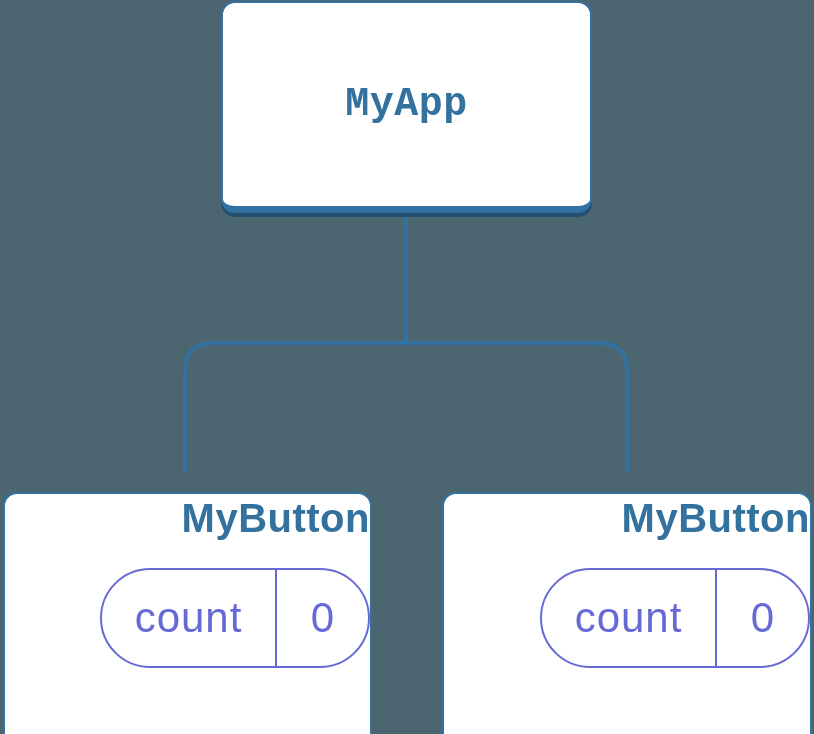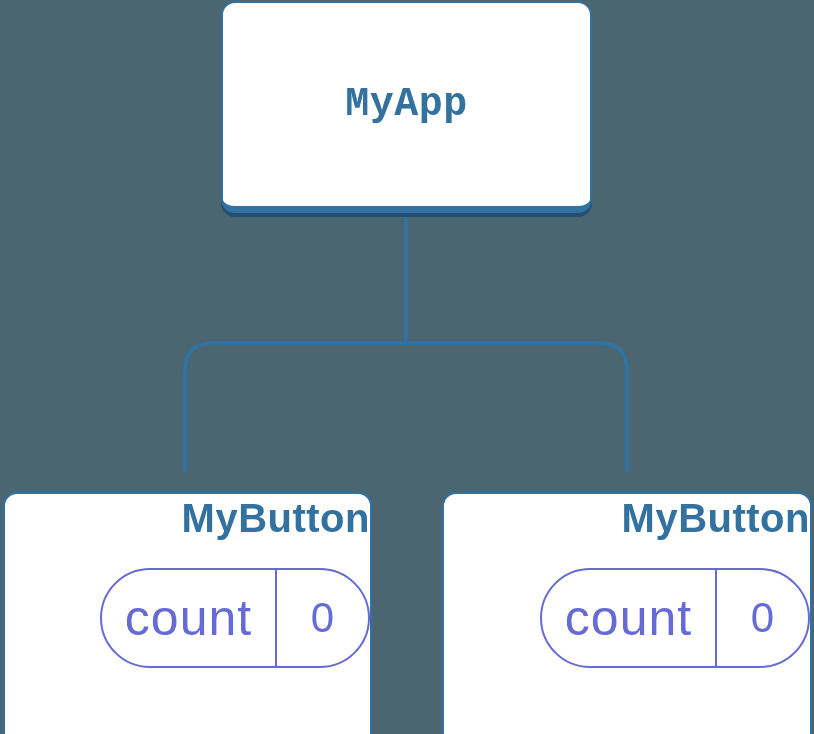--- a/index.html
+++ b/index.html
@@ -73,21 +73,21 @@
     align-items: stretch;
     background: var(--card-background, #ffffff);
     overflow: hidden;
   }
   .pill-key {
     flex: 1;
     display: flex;
     align-items: center;
     justify-content: center;
     border-right: 2px solid var(--state-accent, #666AD5);
-    font-size: 50px;
+    font-size: 42px;
     color: var(--state-accent, #666AD5);
     letter-spacing: 1px;
   }
   .pill-value {
     width: 91px;
     display: flex;
     align-items: center;
     justify-content: center;
     font-size: 42px;
     color: var(--state-accent, #666AD5);

